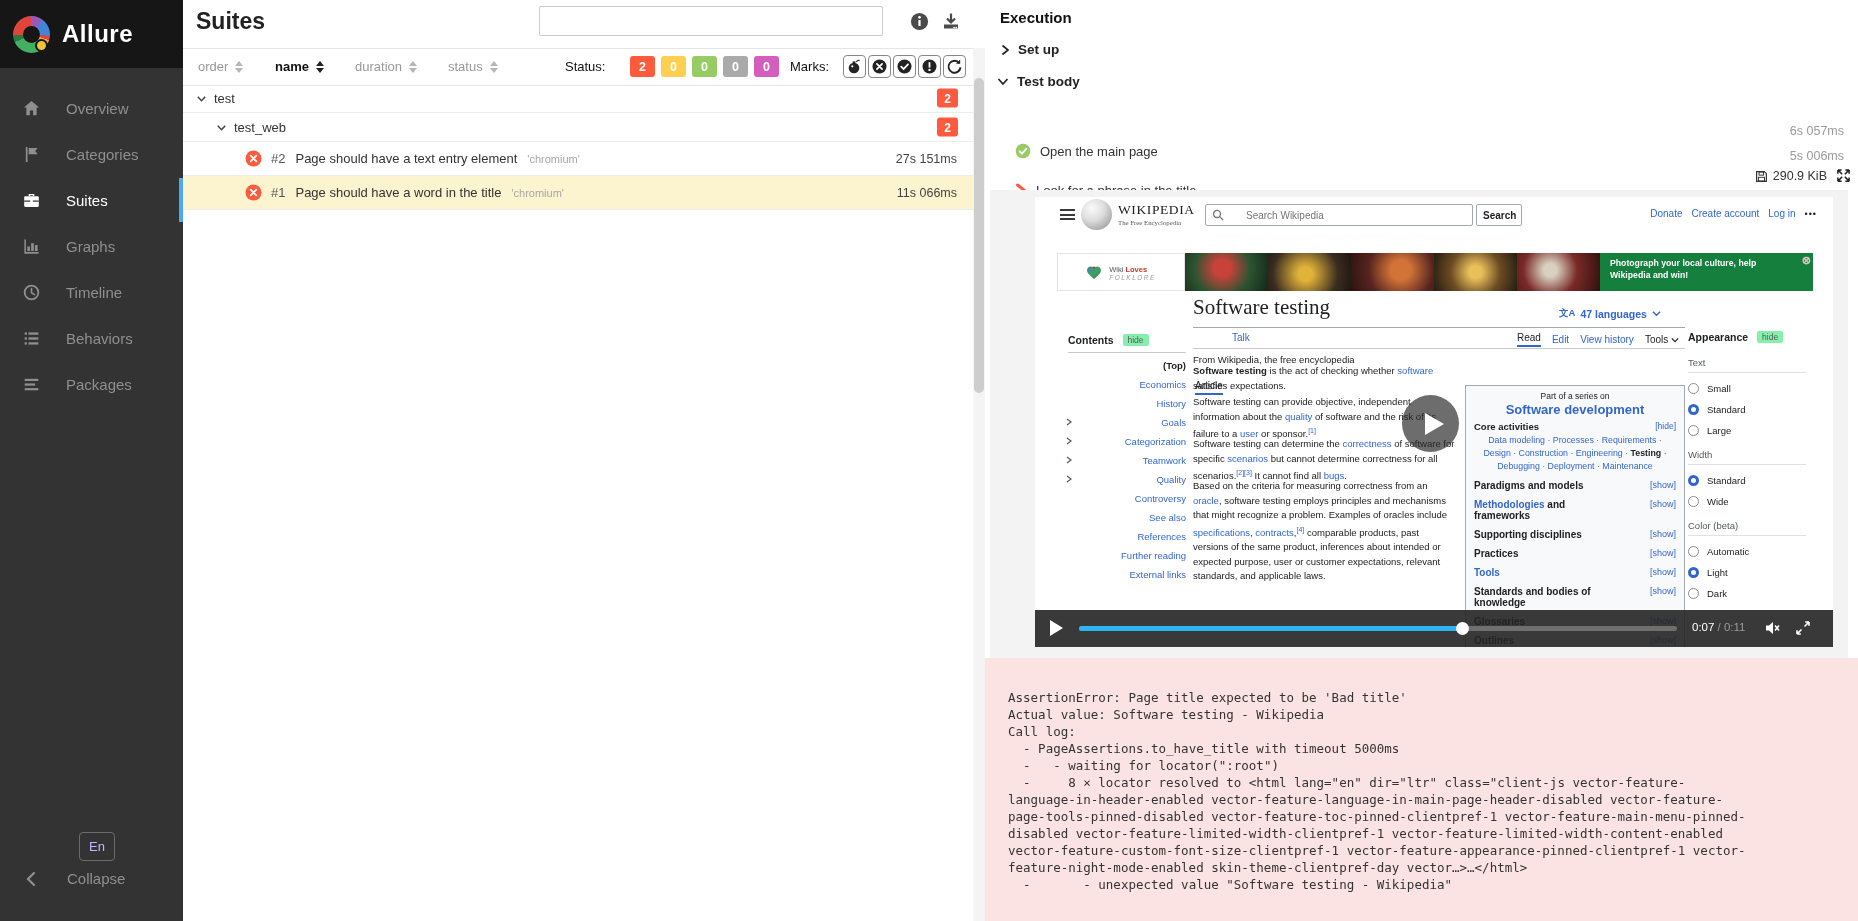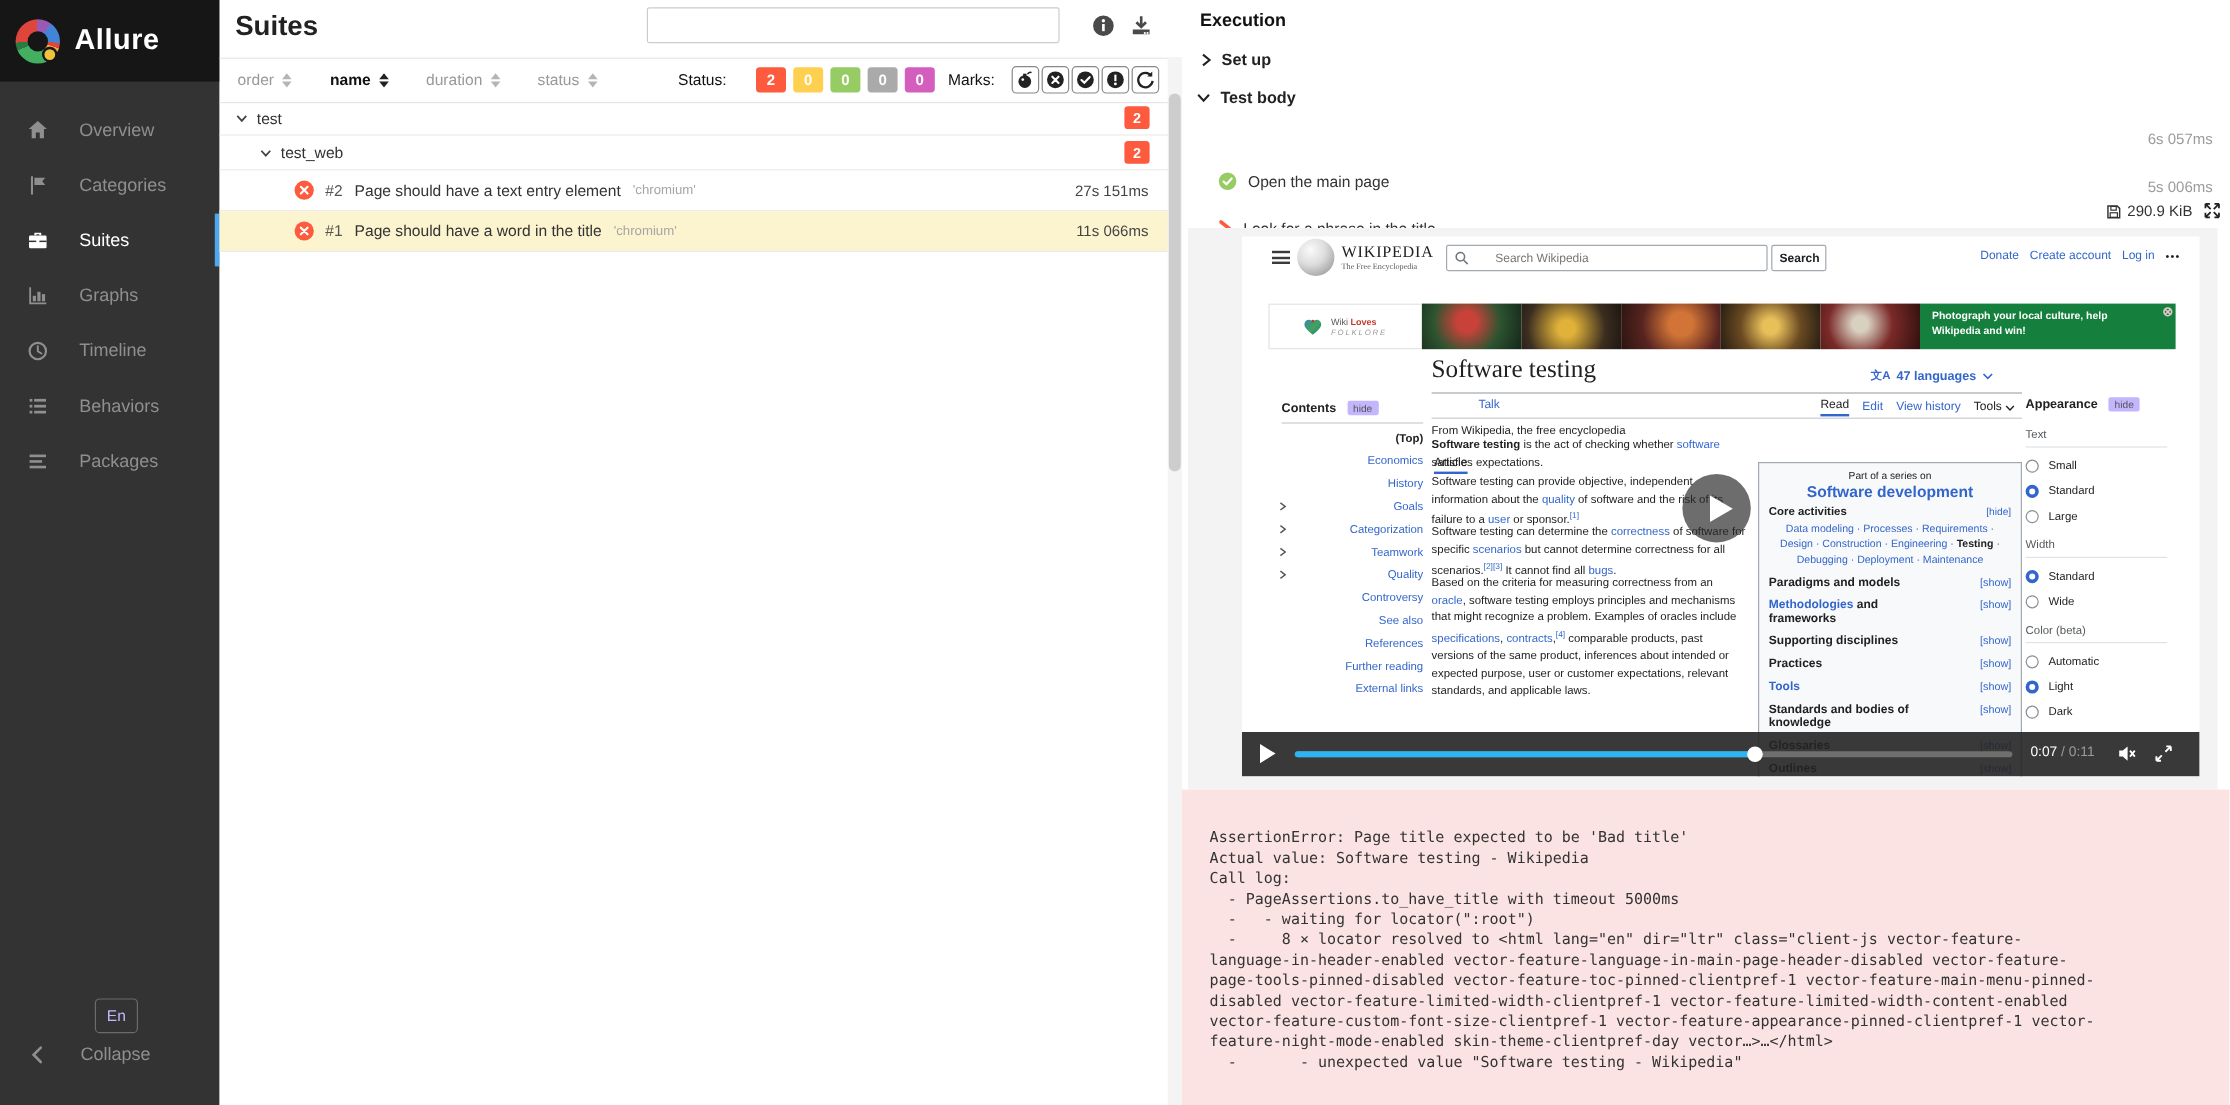--- a/index.html
+++ b/index.html
@@ -111,21 +111,21 @@
   .rule2{position:absolute;left:158px;top:151px;width:492px;height:1px;background:#c8ccd1;}
   .tab{position:absolute;top:135px;font-size:10px;cursor:pointer;}
   .tab.cur{color:#202122;border-bottom:2px solid #36c;padding-bottom:2px;margin-top:48px;}
   .viewtabs{position:absolute;left:482px;top:135px;display:flex;gap:11px;font-size:10px;align-items:center;}
   .viewtabs .cur{color:#202122;border-bottom:2px solid #36c;padding-bottom:2px;cursor:pointer;}
   .viewtabs .plain{color:#202122;display:flex;gap:3px;align-items:center;cursor:pointer;}
   .from{position:absolute;left:158px;top:157px;font-size:9.5px;color:#202122;}
   .contents{position:absolute;left:33px;top:137px;width:118px;}
   .toc-h{display:flex;align-items:center;gap:9px;padding-bottom:6px;border-bottom:1px solid #c8ccd1;}
   .toc-h b{font-size:10.5px;}
-  .hide-btn{background:#c4b5fd;border-radius:2px;font-size:8.5px;color:#54595d;padding:1px 5px;cursor:pointer;}
+  .hide-btn{background:#86efac;border-radius:2px;font-size:8.5px;color:#54595d;padding:1px 5px;cursor:pointer;}
   .toc-list{margin-top:7px;}
   .toc-item{margin:0 0 8px 0;font-size:9.5px;color:#36c;position:relative;padding-left:11px;cursor:pointer;text-align:right;}
   .toc-item.top{color:#202122;font-weight:bold;}
   .toc-item .tchev{position:absolute;left:-2px;top:1px;}
   .bodytext{position:absolute;left:158px;width:262px;line-height:14.5px;font-size:9.5px;}
   .bodytext sup{font-size:7px;color:#36c;}
   .series{position:absolute;left:430px;top:188px;width:220px;background:#f8f9fa;border:1px solid #a2a9b1;
           box-sizing:border-box;padding:5px 8px 30px;}
   .series .kicker{text-align:center;font-size:8.5px;color:#202122;}
   .series .s-title{text-align:center;font-size:13px;font-weight:bold;color:#36c;margin:1px 0 4px;cursor:pointer;}
@@ -393,21 +393,21 @@
       <span>Test body</span>
     </div>
 
     <div class="step-row" style="left:30px;top:107px;">
       <svg width="16" height="16" viewBox="0 0 16 16">
           <circle cx="8" cy="8" r="7.3" fill="#97cc64"></circle>
           <path d="M4.6 8.3 L7 10.6 L11.4 5.7" fill="none" stroke="#fff" stroke-width="1.8" stroke-linecap="round"></path>
         </svg>
       <span>Open the main page</span>
     </div>
-    <span class="step-dur" style="right:14px;top:109px;">6s 057ms</span>
+    <span class="step-dur" style="right:14px;top:124px;">6s 057ms</span>
 
     <div class="step-row" style="left:30px;top:147px;">
       <svg width="12" height="15" viewBox="0 0 12 15">
           <path d="M2.5 2 L9.5 7.5 L2.5 13" fill="none" stroke="#fd5a3e" stroke-width="3" stroke-linecap="round" stroke-linejoin="round"></path>
         </svg>
       <span>Look for a phrase in the title</span>
     </div>
     <span class="step-dur" style="right:14px;top:149px;">5s 006ms</span>
 
     <div class="step-row" style="left:30px;top:168px;font-size:12.5px;">

